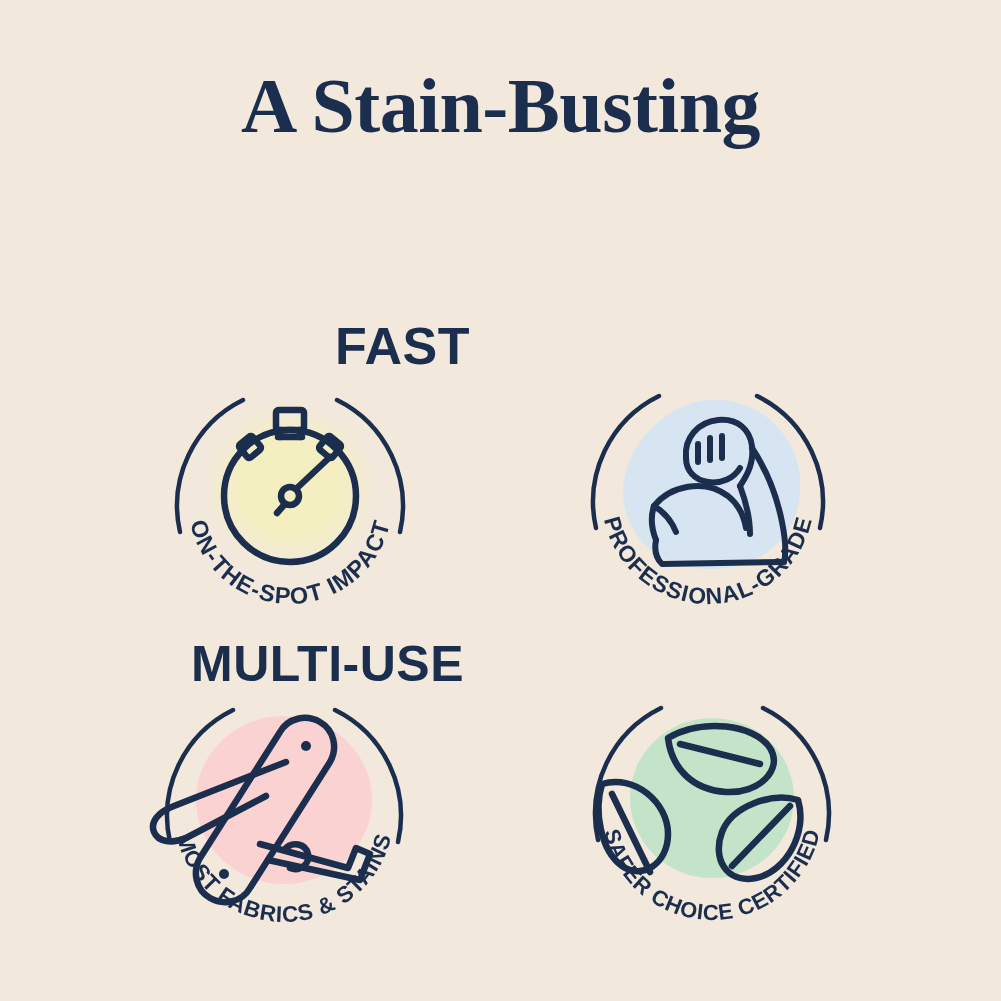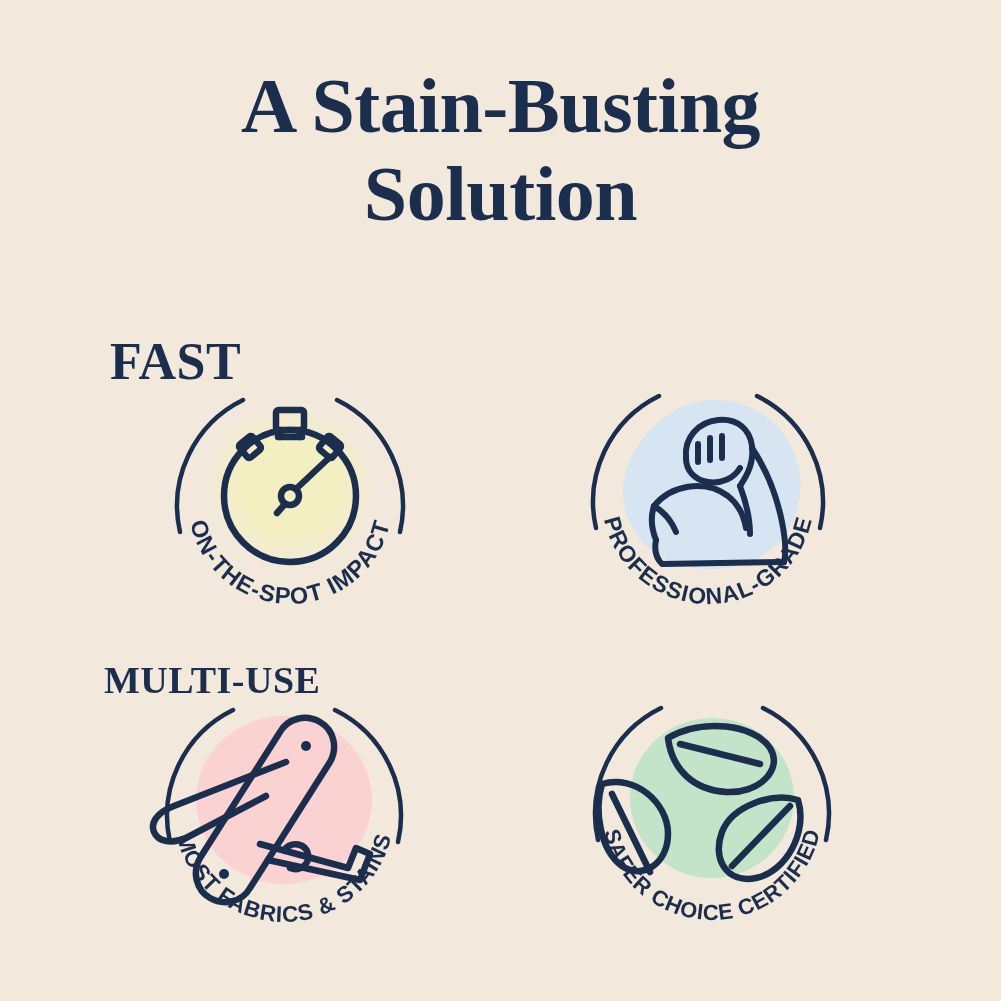--- a/index.html
+++ b/index.html
@@ -50,50 +50,49 @@
     width: 360px;
     height: 310px;
   }
   .badge.r1c1 { left: 110px;  top: 0px;   }
   .badge.r1c2 { left: 528px;  top: 0px;   }
   .badge.r2c1 { left: 104px;  top: 318px; }
   .badge.r2c2 { left: 532px;  top: 318px; }
 
   .badge-heading {
     position: absolute;
-    top: 16px;
+    top: 0;
     left: 0;
     width: 360px;
-    text-align: left;
-    font-family: Liberation Serif, serif;
+    text-align: right;
+    font-family: Liberation Sans, sans-serif;
     font-weight: bold;
     font-size: 52px;
     line-height: 56px;
     letter-spacing: 0.5px;
     color: #1c2e4e;
   }
-  .badge.wide .badge-heading { font-size: 38px; }
+  .badge.wide .badge-heading { font-size: 50px; }
 
   .badge-art {
     position: absolute;
     top: 56px;
     left: 30px;
     width: 300px;
     height: 248px;
   }
   .badge-art svg { display: block; width: 300px; height: 248px; }
 </style>
 </head>
 <body>
 
 <div id="page">
 
   <div class="title-block">
     <div class="title-line">A Stain-Busting</div>
-    <div class="title-line">Solution</div>
   </div>
 
   <div class="badge-grid">
 
     <div class="badge r1c1">
       <div class="badge-heading">FAST</div>
       <div class="badge-art">
         <svg viewBox="0 0 300 248" xmlns="http://www.w3.org/2000/svg">
           <defs>
             <path id="arcFast" d="M 48,128 A 102,102 0 0 0 252,128"></path>

